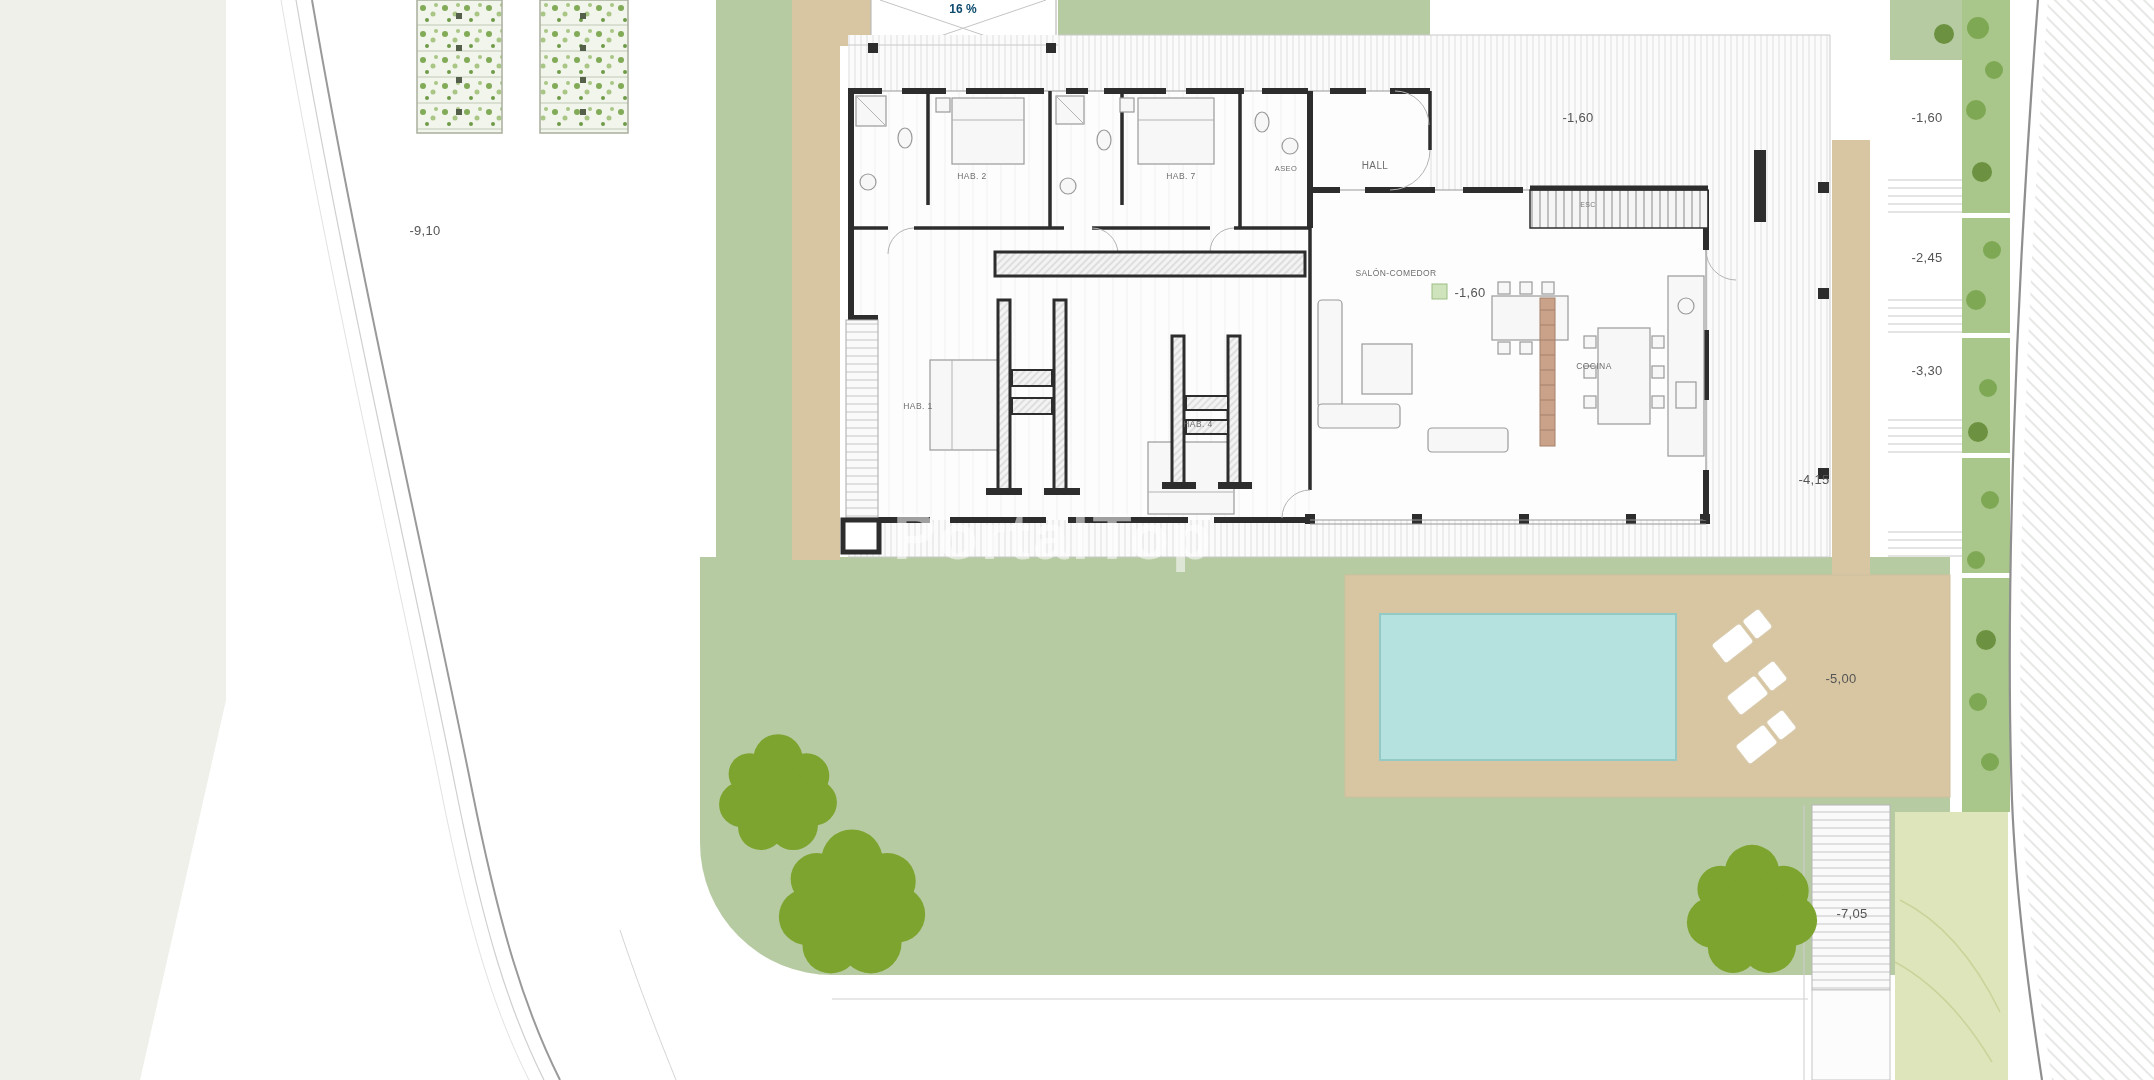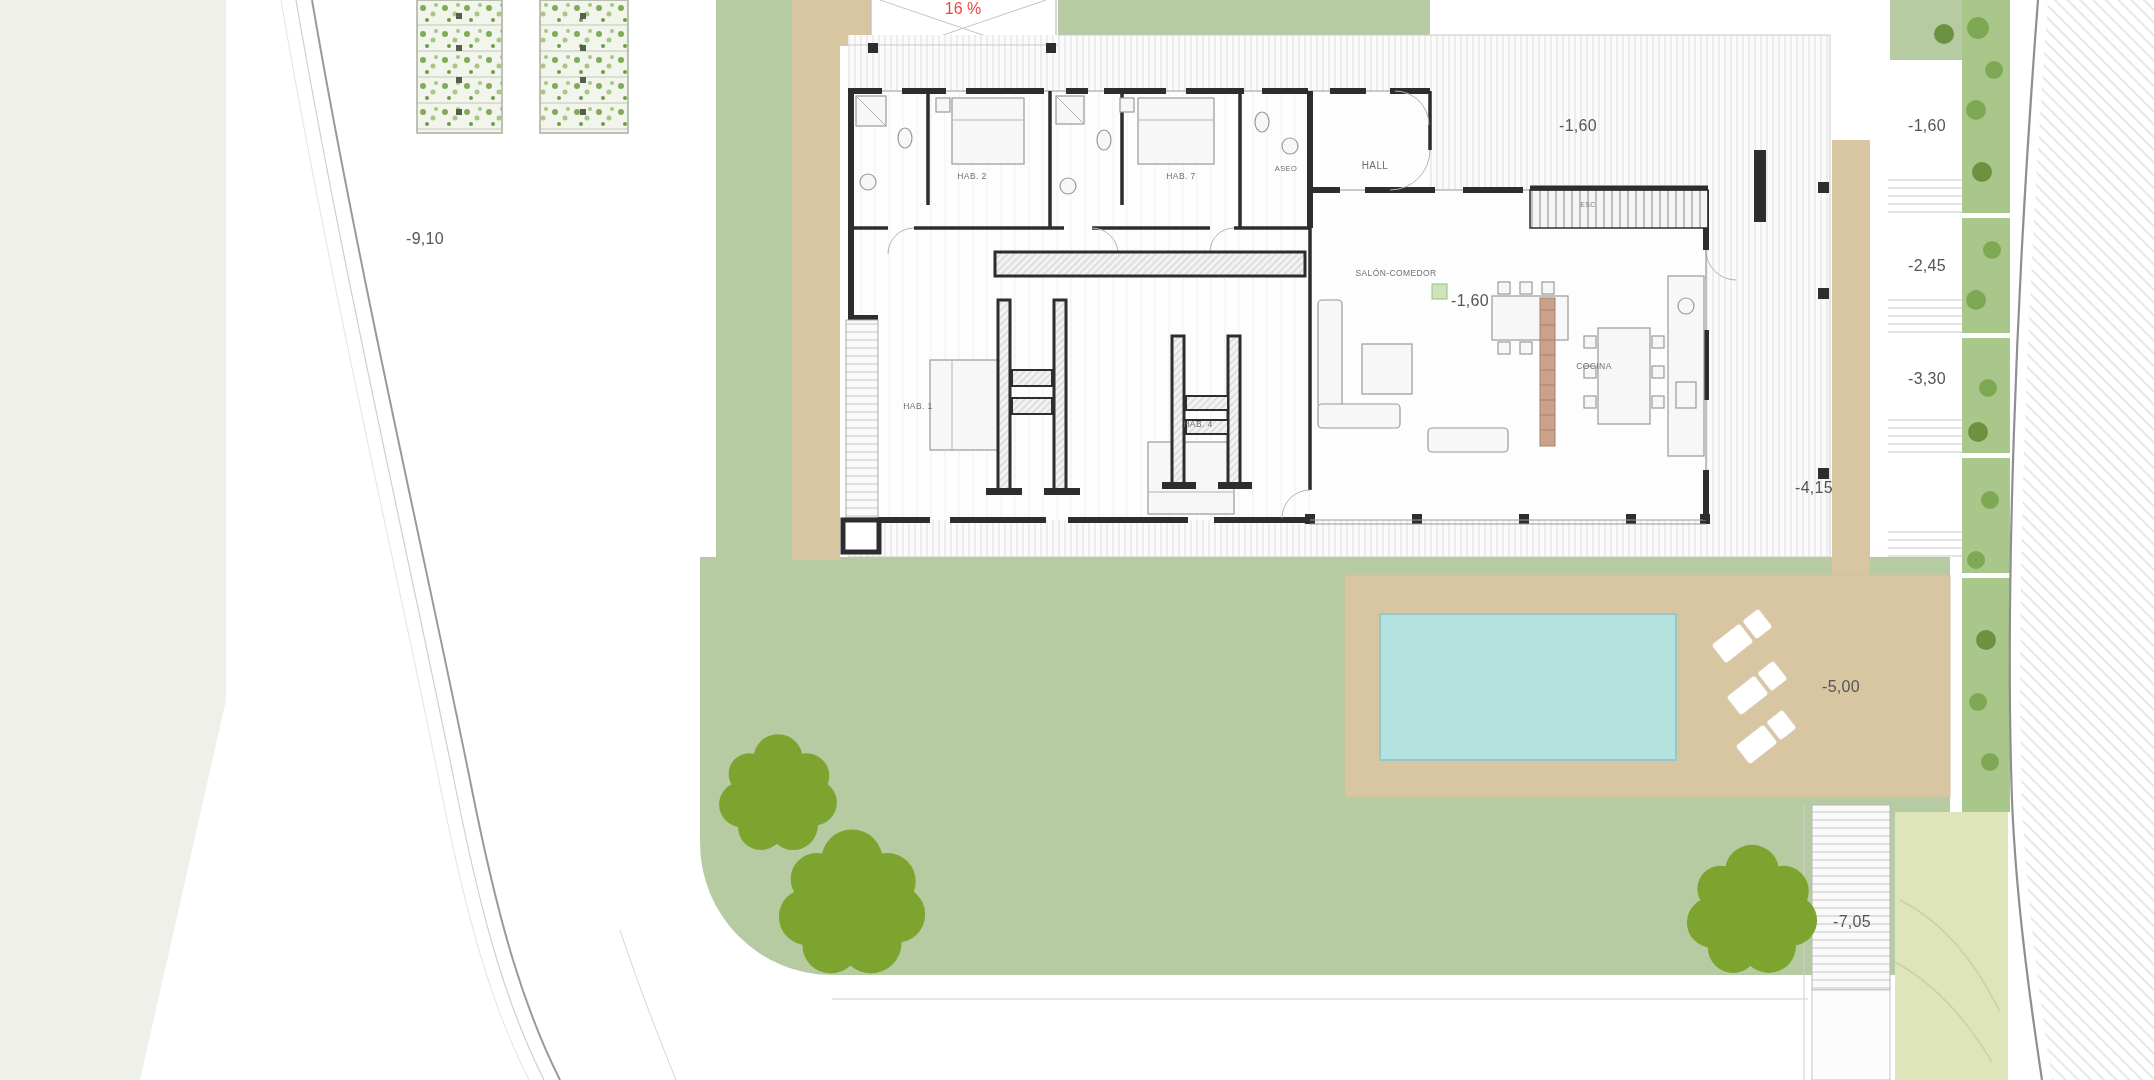--- a/index.html
+++ b/index.html
@@ -18,23 +18,23 @@
   .wallM{stroke:var(--wall);stroke-width:3.5;fill:none;}
   .thin{stroke:#9a9a9a;stroke-width:1.2;fill:none;}
   .faint{stroke:#c9c9c9;stroke-width:1;fill:none;}
   .furn{stroke:#9a9a9a;stroke-width:1.2;fill:#f7f7f7;}
   .furnl{stroke:#b3b3b3;stroke-width:1;fill:none;}
   .pillar{fill:var(--wall);}
   .lbl-layer{position:absolute;left:0;top:0;width:100%;height:100%;}
   .lbl{position:absolute;transform:translate(-50%,-50%);color:#6e6e6e;
        font-size:8.5px;letter-spacing:.4px;white-space:nowrap;}
   .elev{position:absolute;transform:translate(-50%,-50%);color:#555;
-       font-size:16px;letter-spacing:.3px;white-space:nowrap;margin-top:9px;}
-  .slopelbl{position:absolute;transform:translate(-50%,-50%);color:#ef4444;
-       font-size:16px;font-weight:normal;white-space:nowrap;}
+       font-size:13px;letter-spacing:.3px;white-space:nowrap;}
+  .slopelbl{position:absolute;transform:translate(-50%,-50%);color:#0c4a6e;
+       font-size:12px;font-weight:bold;white-space:nowrap;}
   .esc{font-size:7px;color:#777;}
   #watermark{position:absolute;left:893px;top:500px;font-size:64px;font-weight:bold;
        color:rgba(255,255,255,0.55);letter-spacing:3px;
        font-family:"Liberation Sans",sans-serif;}
 </style>
 </head>
 <body>
 
 <div id="stage">
 
@@ -391,14 +391,15 @@
   <span class="lbl" style="left:1181px;top:176px">HAB. 7</span>
   <span class="lbl" style="left:1286px;top:168px;font-size:7.5px">ASEO</span>
   <span class="lbl" style="left:1375px;top:165px;font-size:10px">HALL</span>
   <span class="lbl" style="left:1396px;top:273px">SALÓN-COMEDOR</span>
   <span class="lbl" style="left:1594px;top:366px">COCINA</span>
   <span class="lbl" style="left:918px;top:406px">HAB. 1</span>
   <span class="lbl" style="left:1198px;top:424px">HAB. 4</span>
   <span class="lbl esc" style="left:1588px;top:204px">ESC</span>
 </div>
 
+<div id="watermark">PortalTop</div>
 
 </div>
 
 </body></html>

